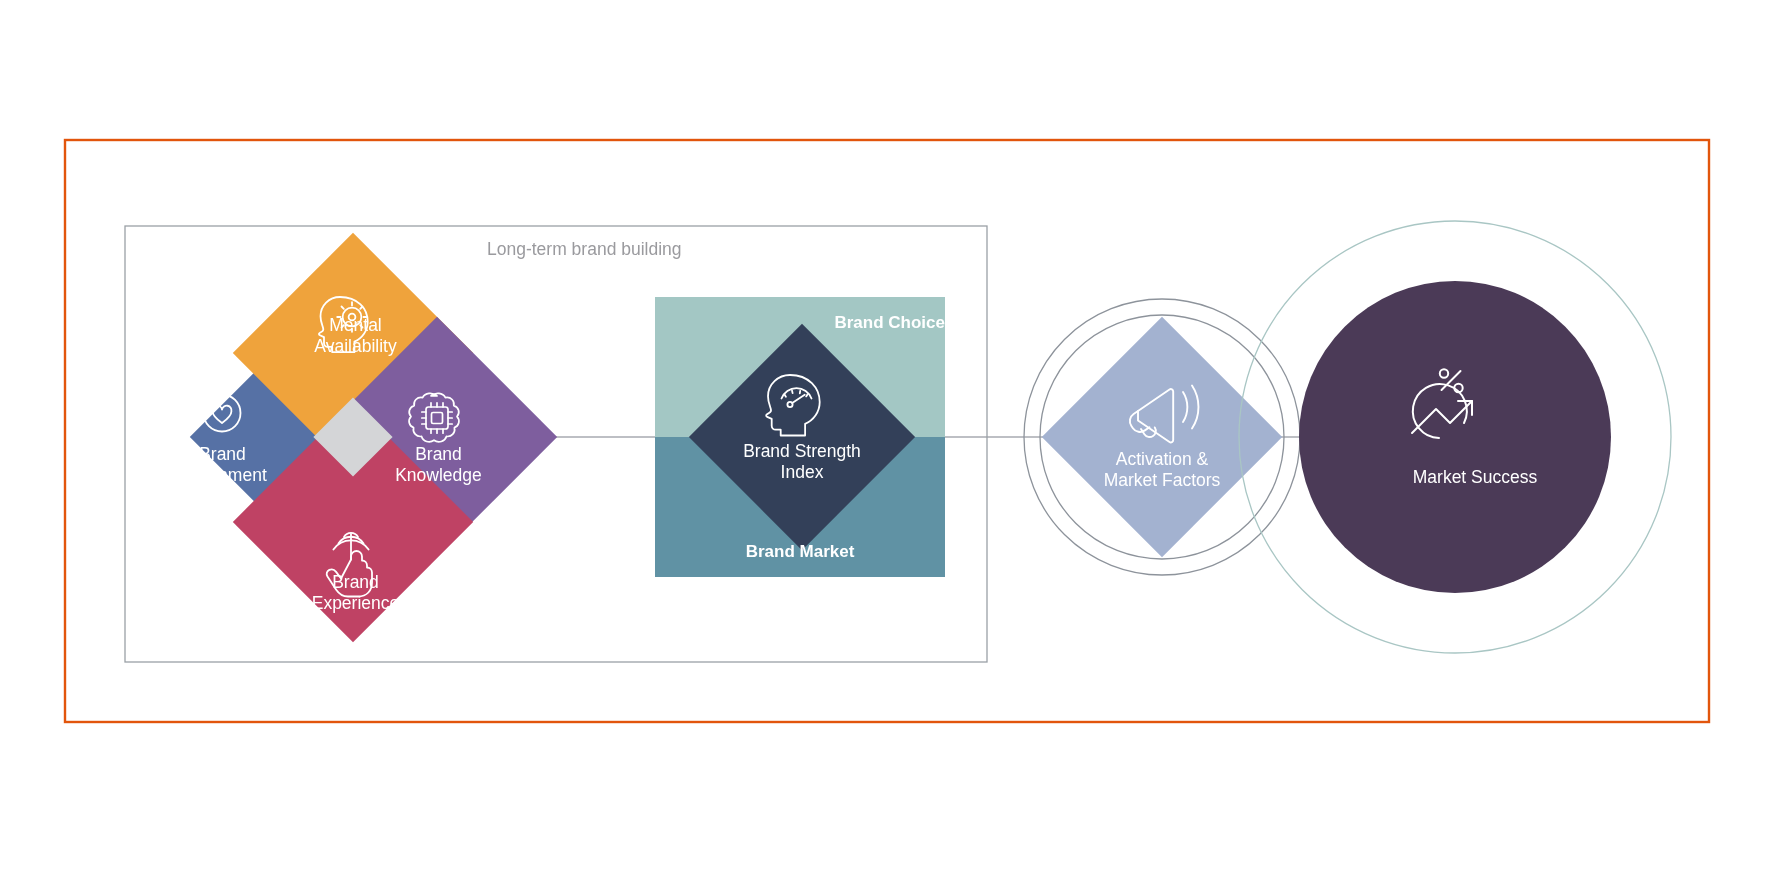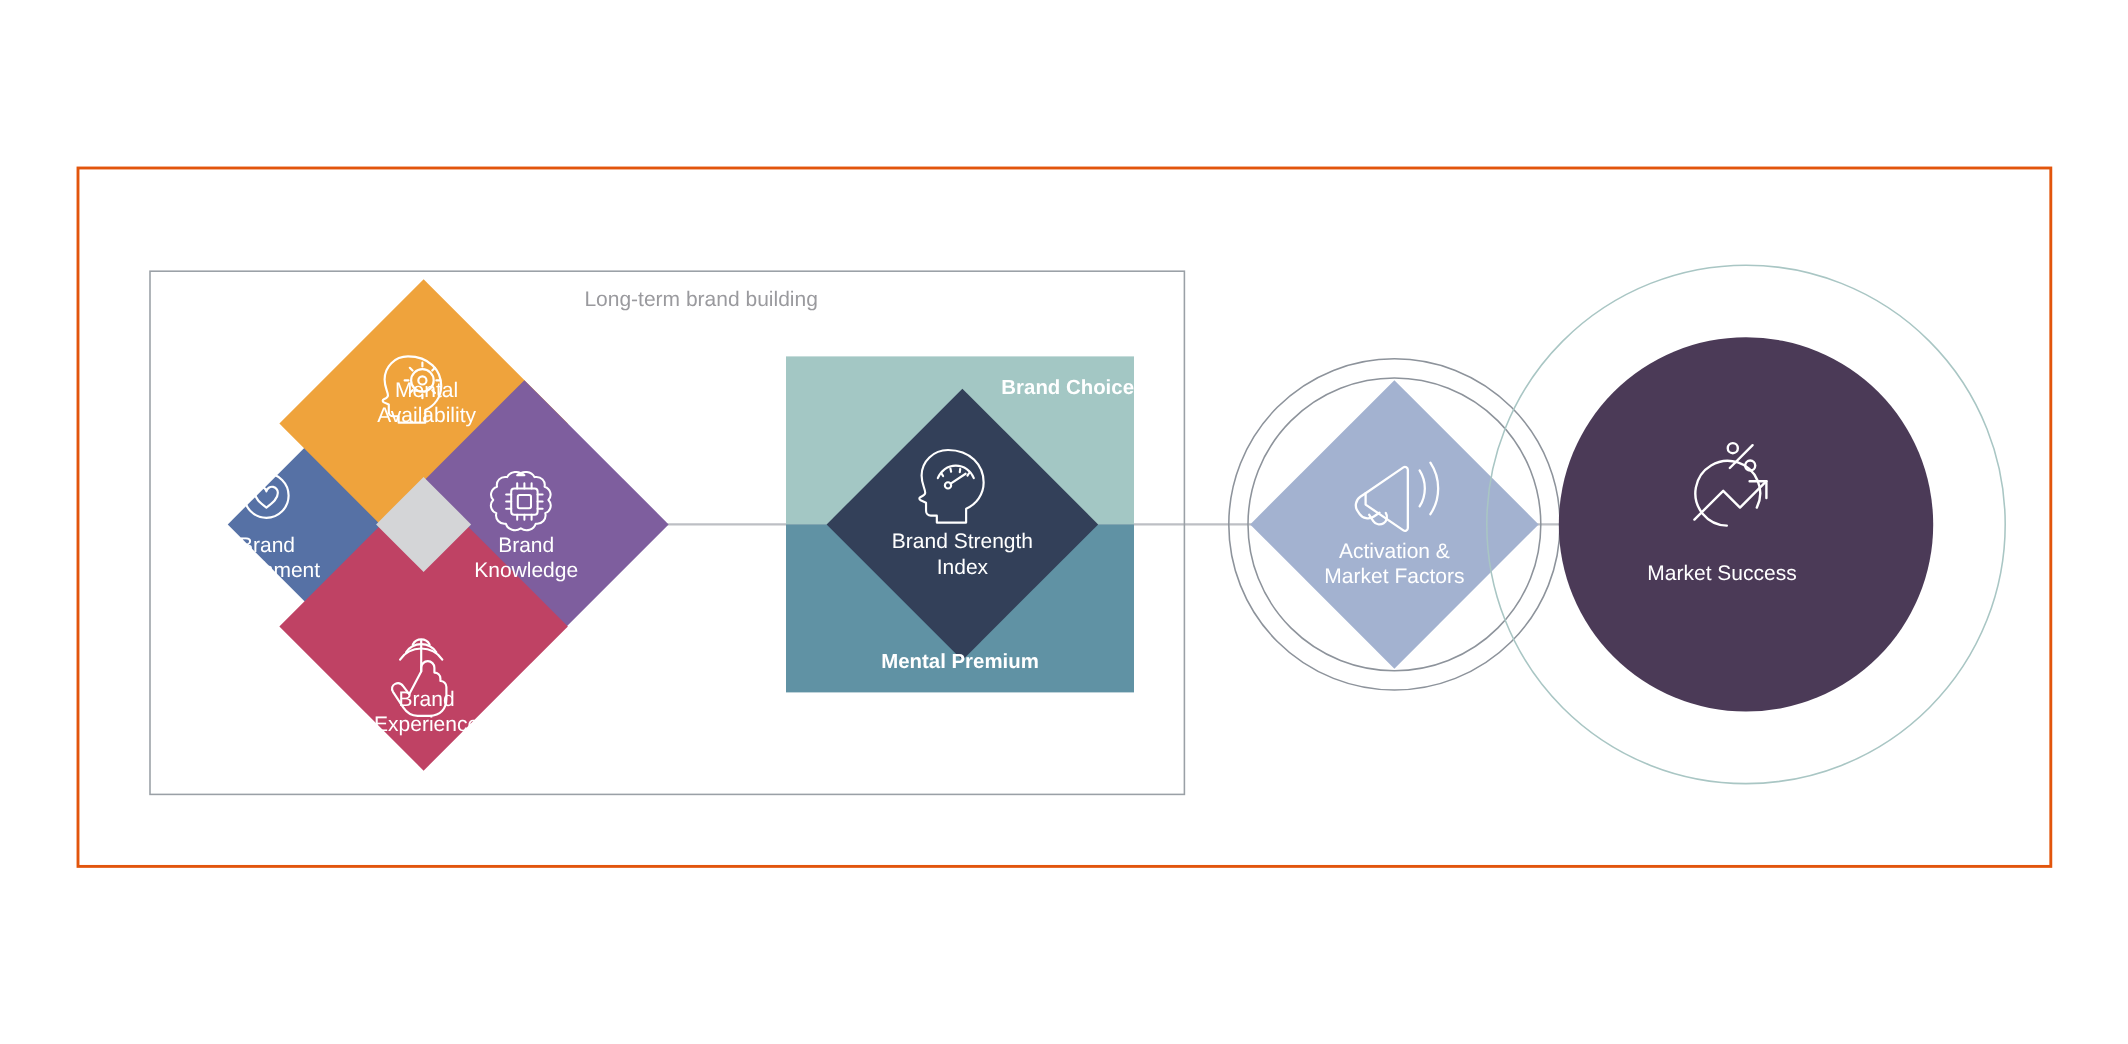--- a/index.html
+++ b/index.html
@@ -148,23 +148,23 @@
 Availability</div>
 
   <div class="lbl lbl-18" style="left:366px;top:444px;width:145px;">Brand
 Knowledge</div>
 
   <div class="lbl lbl-18" style="left:283px;top:572px;width:145px;">Brand
 Experience</div>
 
   <div class="lbl lbl-17" style="left:655px;top:313px;width:290px;text-align:right;">Brand Choice</div>
 
-  <div class="lbl lbl-17" style="left:655px;top:542px;width:290px;">Mental Premium</div>
+  <div class="lbl lbl-17" style="left:655px;top:542px;width:290px;">Brand Market</div>
 
   <div class="lbl lbl-18" style="left:1072px;top:449px;width:180px;">Activation &amp;
 Market Factors</div>
 
   <div class="lbl lbl-18" style="left:702px;top:441px;width:200px;">Brand Strength
 Index</div>
 
-  <div class="lbl lbl-18" style="left:1320px;top:467px;width:230px;">Market Success</div>
+  <div class="lbl lbl-18" style="left:1360px;top:467px;width:230px;">Market Success</div>
 
 </div>
 
 </body></html>

